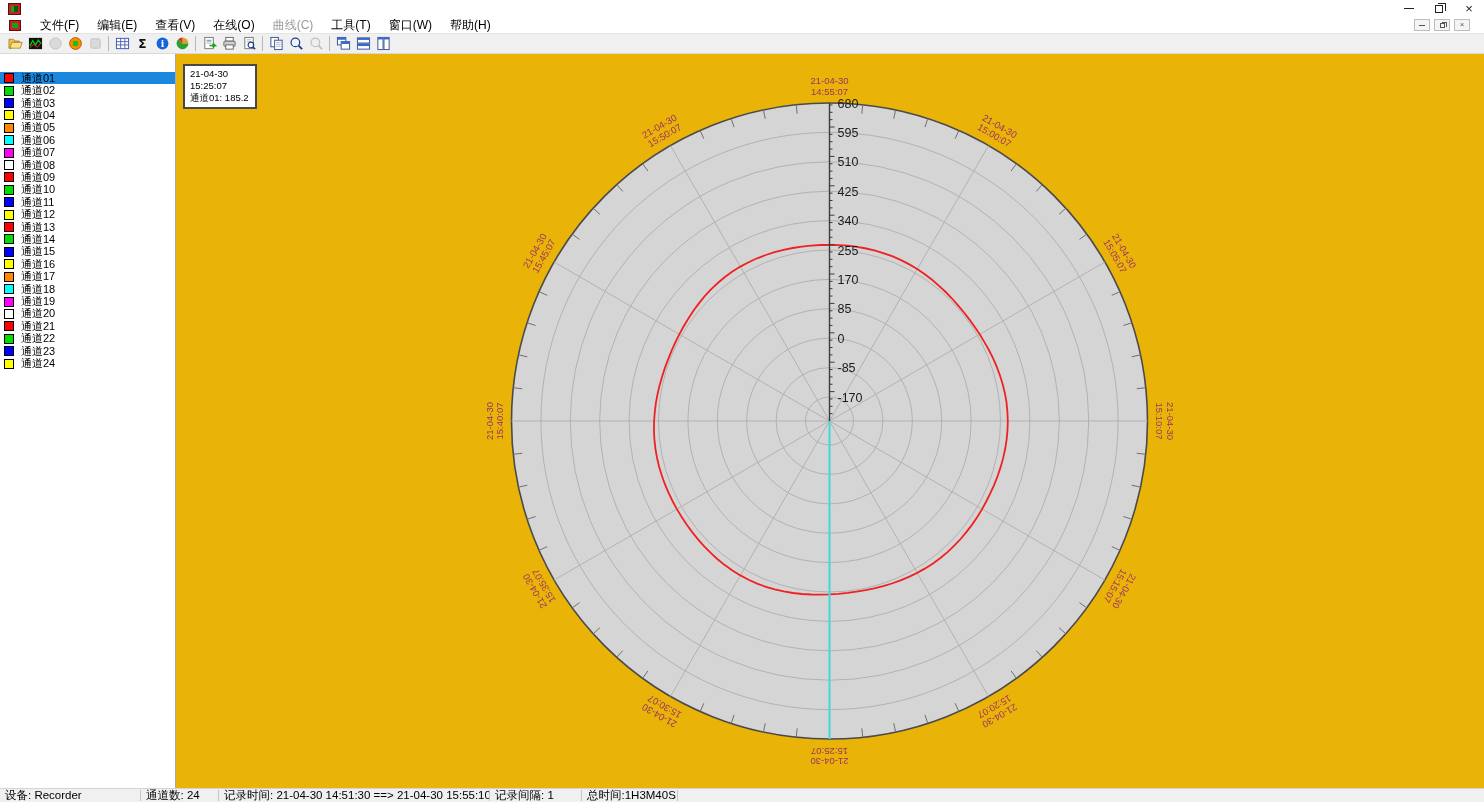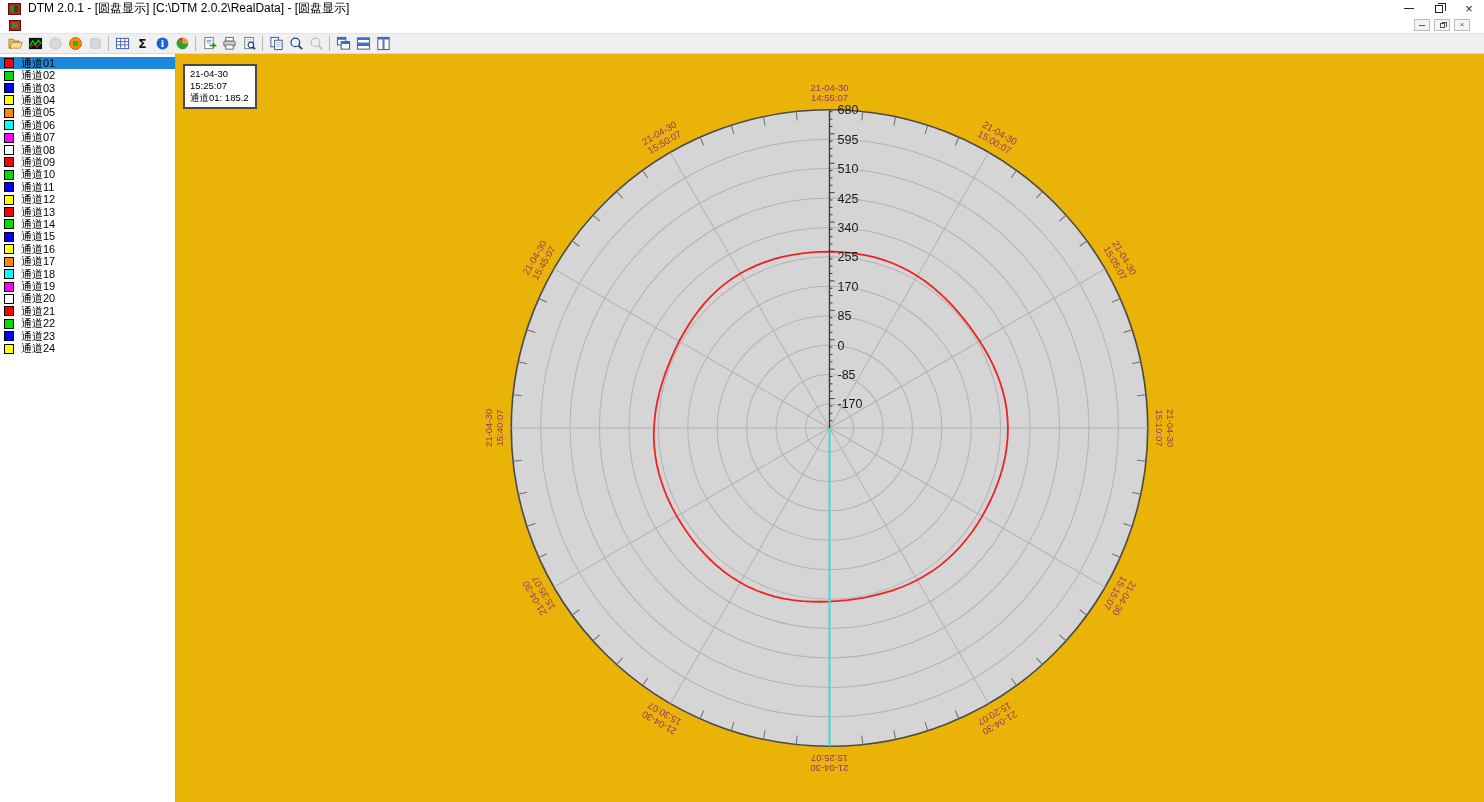--- a/index.html
+++ b/index.html
@@ -34,21 +34,21 @@
 
   
   .toolbar { height:20px; background:#f0f0f0; display:flex; align-items:center; padding-left:5px; flex:0 0 auto; border-bottom:1px solid #d9d9d9; }
   .tb-btn { width:20px; height:18px; display:flex; align-items:center; justify-content:center; border:1px solid transparent; }
   .tb-btn svg { width:15px; height:15px; }
   .tb-btn.disabled { opacity:.55; filter:grayscale(1); }
   .tb-sep { width:1px; height:15px; background:#b8b8b8; margin:0 3px; }
 
   
   .content { flex:1 1 auto; display:flex; min-height:0; }
-  .left-panel { width:176px; background:#ffffff; border-right:1px solid #a8a8a8; padding-top:3px; overflow:hidden; }
+  .left-panel { width:176px; background:#ffffff; border-right:1px solid #a8a8a8; padding-top:18px; overflow:hidden; }
   .ch-row { height:12.42px; display:flex; align-items:center; padding-left:4px; font-size:11px; color:#000; white-space:nowrap; }
   .ch-row.selected { background:#1b87dd; }
   .ch-swatch { width:10px; height:10px; border:1px solid #000; margin-right:7px; flex:0 0 auto; }
   .chart-area { flex:1 1 auto; position:relative; background:#eab308; }
   .chart-area svg.polar { position:absolute; left:0; top:0; width:100%; height:100%; }
 
   
   .tooltip { position:absolute; left:7px; top:10px; background:#ffffff; border:2px solid #484848;
       padding:2px 6px 3px 5px; font-size:9.5px; line-height:1.25; color:#000; z-index:5; white-space:nowrap; }
 
@@ -58,36 +58,45 @@
   .sb-div { width:1px; height:11px; background:#c6c6c6; flex:0 0 auto; }
   .sb-fill { flex:1 1 auto; }
 </style>
 </head>
 <body>
 
 <div class="window">
 
   <div class="titlebar">
     <div class="app-icon"></div>
-    <div class="title-text">DTM 2.0.1 - [圆盘显示] [C:\DTM 2.0.2\RealData] - [圆盘显示]</div>
     <div class="win-controls">
       <div class="win-btn">
           <span class="glyph-min"></span>
         </div>
       <div class="win-btn">
           <span class="glyph-restore"></span>
         </div>
       <div class="win-btn">
           <span class="glyph-close">×</span>
         </div>
     </div>
   </div>
 
   <div class="menubar">
     <div class="mdi-icon"></div>
+    <div id="menu-items" style="display:flex;">
+        <div class="menu-item">文件(F)</div>
+        <div class="menu-item">编辑(E)</div>
+        <div class="menu-item">查看(V)</div>
+        <div class="menu-item">在线(O)</div>
+        <div class="menu-item disabled">曲线(C)</div>
+        <div class="menu-item">工具(T)</div>
+        <div class="menu-item">窗口(W)</div>
+        <div class="menu-item">帮助(H)</div>
+      </div>
     <div class="mdi-controls">
       <div class="mdi-btn">
           <span class="glyph-min"></span>
         </div>
       <div class="mdi-btn">
           <span class="glyph-restore"></span>
         </div>
       <div class="mdi-btn">×</div>
     </div>
   </div>
@@ -486,14 +495,27 @@
           <g transform="translate(653,367) rotate(300)">
             <text x="0" y="-337" text-anchor="middle" fill="#993366" font-size="9.5" font-family="Liberation Sans, DejaVu Sans, sans-serif"><tspan x="0">21-04-30</tspan><tspan x="0" dy="10.5">15:45:07</tspan></text>
           </g>
           <g transform="translate(653,367) rotate(330)">
             <text x="0" y="-337" text-anchor="middle" fill="#993366" font-size="9.5" font-family="Liberation Sans, DejaVu Sans, sans-serif"><tspan x="0">21-04-30</tspan><tspan x="0" dy="10.5">15:50:07</tspan></text>
           </g>
         </svg>
       </div>
   </div>
 
+  <div class="statusbar" id="statusbar">
+      <div class="sb-sec" style="width: 140px;">设备: Recorder</div>
+      <div class="sb-div"></div>
+      <div class="sb-sec" style="width: 77px;">通道数: 24</div>
+      <div class="sb-div"></div>
+      <div class="sb-sec" style="width: 270px;">记录时间: 21-04-30 14:51:30 ==&gt; 21-04-30 15:55:10</div>
+      <div class="sb-div"></div>
+      <div class="sb-sec" style="width: 91px;">记录间隔: 1</div>
+      <div class="sb-div"></div>
+      <div class="sb-sec" style="width: 95px;">总时间:1H3M40S</div>
+      <div class="sb-div"></div>
+      <div class="sb-fill"></div>
+    </div>
 
 </div>
 
 </body></html>

